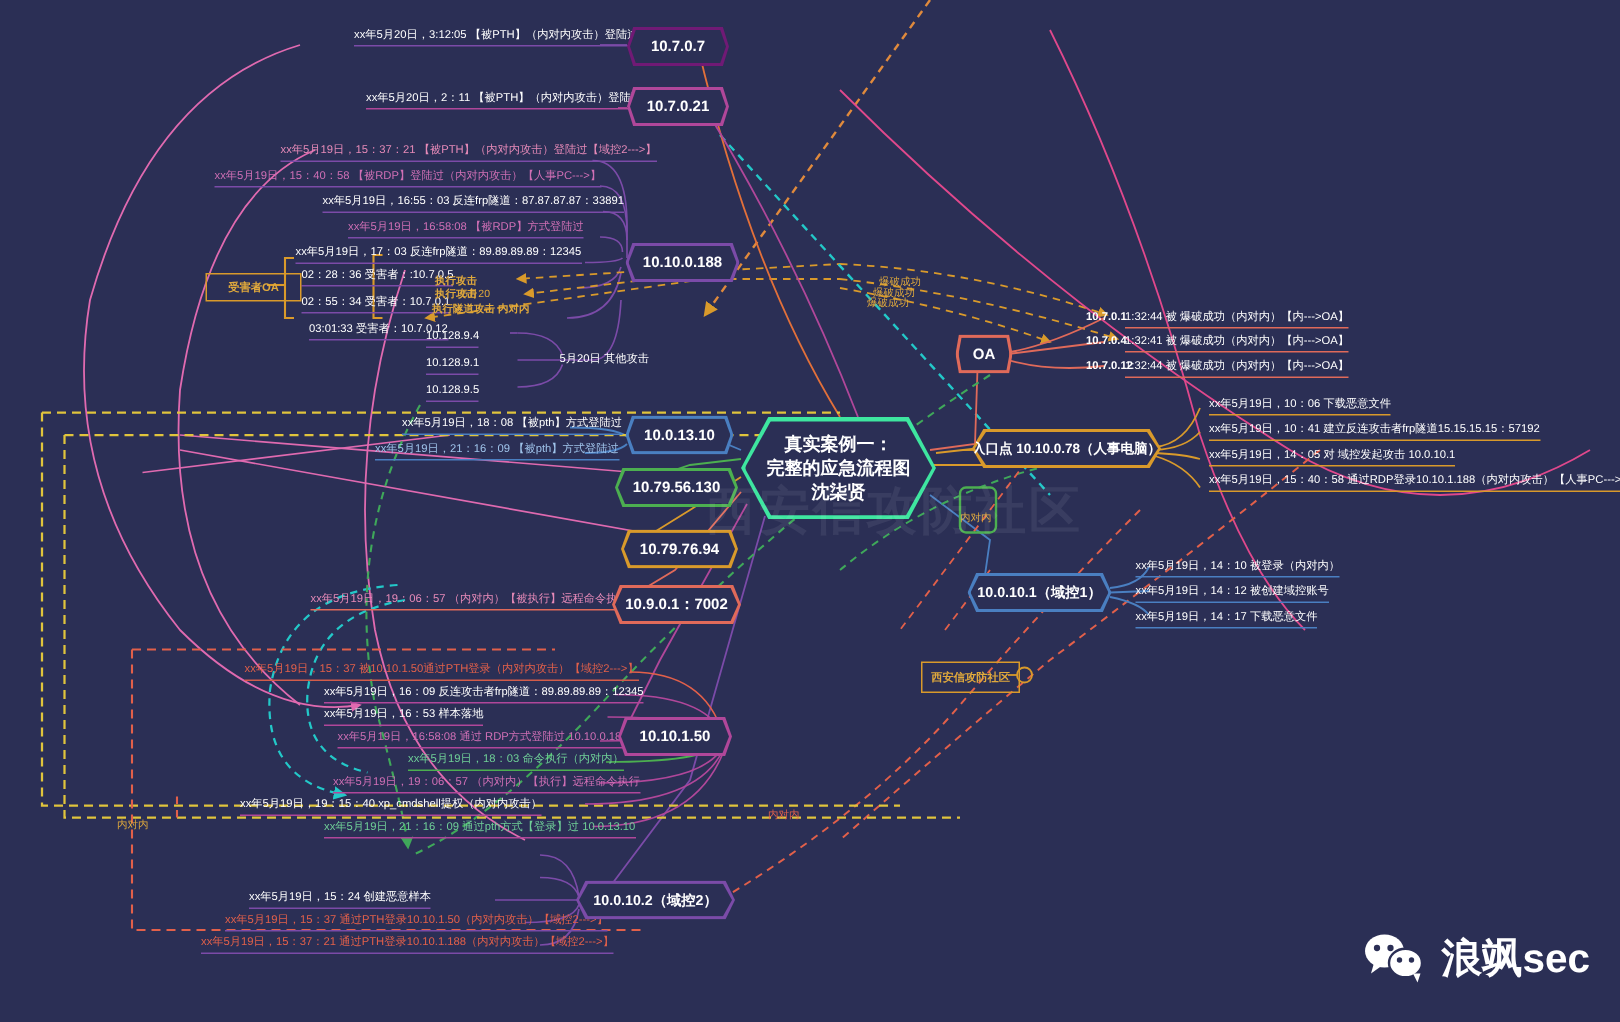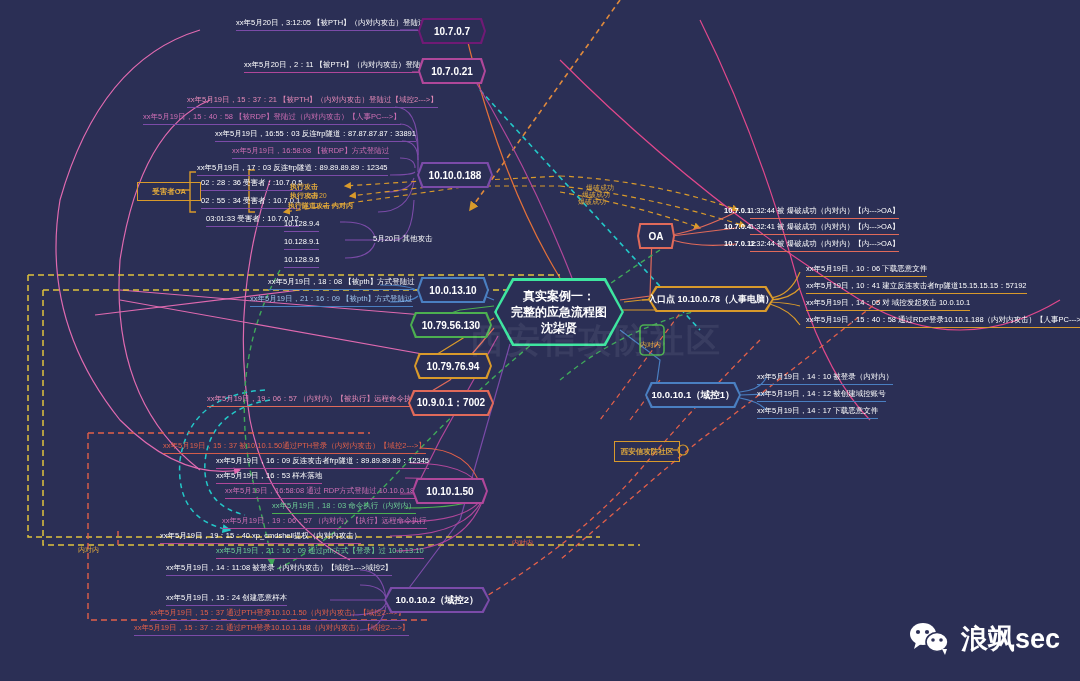--- a/index.html
+++ b/index.html
@@ -241,21 +241,20 @@
 
   <div class="row u-red t-red" style="left:163px;top:441px;">xx年5月19日，15：37 被10.10.1.50通过PTH登录（内对内攻击）【域控2---&gt;】</div>
   <div class="row u-magenta t-white" style="left:216px;top:456px;">xx年5月19日，16：09 反连攻击者frp隧道：89.89.89.89：12345</div>
   <div class="row u-magenta t-white" style="left:216px;top:471px;">xx年5月19日，16：53 样本落地</div>
   <div class="row u-magenta t-magenta" style="left:225px;top:486px;">xx年5月19日，16:58:08  通过 RDP方式登陆过 10.10.0.188</div>
   <div class="row u-green t-green" style="left:272px;top:501px;">xx年5月19日，18：03 命令执行（内对内）</div>
   <div class="row u-magenta t-magenta" style="left:222px;top:516px;">xx年5月19日，19：06：57 （内对内）【执行】远程命令执行</div>
   <div class="row u-magenta t-white" style="left:160px;top:531px;">xx年5月19日，19：15：40 xp_cmdshell提权（内对内攻击）</div>
   <div class="row u-magenta t-green" style="left:216px;top:546px;">xx年5月19日，21：16：09 通过pth方式【登录】过 10.0.13.10</div>
 
-  <div class="row u-purple t-white" style="left:166px;top:563px;">xx年5月19日，14：11:08 被登录（内对内攻击）【域控1---&gt;域控2】</div>
   <div class="row u-purple t-white" style="left:166px;top:593px;">xx年5月19日，15：24 创建恶意样本</div>
   <div class="row u-purple t-red" style="left:150px;top:608px;">xx年5月19日，15：37 通过PTH登录10.10.1.50（内对内攻击）【域控2---&gt;】</div>
   <div class="row u-purple t-red" style="left:134px;top:623px;">xx年5月19日，15：37：21 通过PTH登录10.10.1.188（内对内攻击）【域控2---&gt;】</div>
 
   <div class="plainrow" style="left:696px;top:206px;font-weight:bold;">10.7.0.1</div>
   <div class="row u-salmon t-white" style="left:750px;top:206px;">1:32:44 被 爆破成功（内对内）【内---&gt;OA】</div>
   <div class="plainrow" style="left:696px;top:222px;font-weight:bold;">10.7.0.4</div>
   <div class="row u-salmon t-white" style="left:750px;top:222px;">1:32:41 被 爆破成功（内对内）【内---&gt;OA】</div>
   <div class="plainrow" style="left:696px;top:239px;font-weight:bold;">10.7.0.12</div>
   <div class="row u-salmon t-white" style="left:750px;top:239px;">1:32:44 被 爆破成功（内对内）【内---&gt;OA】</div>

